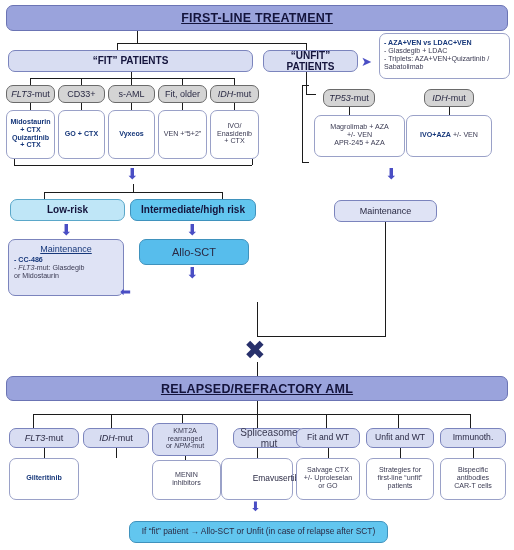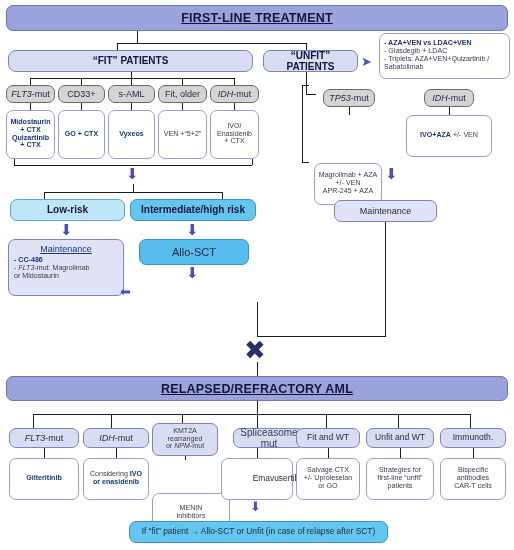--- a/index.html
+++ b/index.html
@@ -69,21 +69,21 @@
 
   <div class="node c-title ttl" style="left:6px;top:5px;width:502px;height:26px;">
     <span>FIRST-LINE TREATMENT</span>
   </div>
 
   <div class="line vline" style="left:137px;top:31px;height:12px;"></div>
   <div class="line hline" style="left:117px;top:43px;width:190px;"></div>
   <div class="line vline" style="left:117px;top:43px;height:9px;"></div>
   <div class="line vline" style="left:306px;top:43px;height:9px;"></div>
 
-  <div class="node c-lav hdr" style="left:8px;top:50px;width:245px;height:22px;border-radius:8px;">
+  <div class="node c-lav hdr" style="left:8px;top:50px;width:245px;height:22px;">
     <span>“FIT” PATIENTS</span>
   </div>
 
   <div class="node c-lav hdr" style="left:263px;top:50px;width:95px;height:22px;">
     <span>“UNFIT” PATIENTS</span>
   </div>
 
   <div class="arrow arr-r" style="left:361px;top:55px;">➤</div>
 
   <div class="node c-white" style="left:379px;top:33px;width:131px;height:46px;padding:3px 4px;justify-content:flex-start;">
@@ -163,21 +163,21 @@
   <div class="node c-grey sm9" style="left:323px;top:89px;width:52px;height:18px;">
     <span><i class="ital">TP53</i><span>-mut</span></span>
   </div>
   <div class="node c-grey sm9" style="left:424px;top:89px;width:50px;height:18px;">
     <span><i class="ital">IDH</i><span>-mut</span></span>
   </div>
 
   <div class="line vline" style="left:349px;top:107px;height:8px;"></div>
   <div class="line vline" style="left:449px;top:107px;height:8px;"></div>
 
-  <div class="node c-white" style="left:314px;top:115px;width:68px;height:42px;margin-top:48px;">
+  <div class="node c-white" style="left:314px;top:115px;width:91px;height:42px;">
     <span class="stack xs">
       <span style="display:block">Magrolimab + AZA</span>
       <span style="display:block">+/- VEN</span>
       <span style="display:block">APR-245 + AZA</span>
     </span>
   </div>
   <div class="node c-white" style="left:406px;top:115px;width:86px;height:42px;">
     <span class="xs">
       <b class="blue">IVO+AZA</b><span> +/- VEN</span>
     </span>
@@ -197,21 +197,21 @@
     <span>Intermediate/high risk</span>
   </div>
 
   <div class="arrow arr-d" style="left:60px;top:222px;">⬇</div>
   <div class="arrow arr-d" style="left:186px;top:222px;">⬇</div>
 
   <div class="node c-lav2" style="left:8px;top:239px;width:116px;height:57px;align-items:flex-start;padding:4px 5px;">
     <span class="stack">
       <span class="sm9 ul" style="display:block;text-align:center;margin-bottom:3px;color:#16377a;">Maintenance</span>
       <span class="xs blue" style="display:block;text-align:left;">- CC-486</span>
-      <span class="xs" style="display:block;text-align:left;">- <i class="ital">FLT3</i><span>-mut: Magrolimab</span></span>
+      <span class="xs" style="display:block;text-align:left;">- <i class="ital">FLT3</i><span>-mut: Glasdegib</span></span>
       <span class="xs" style="display:block;text-align:left;">or Midostaurin</span>
     </span>
   </div>
 
   <div class="node c-mblue2 sm9" style="left:139px;top:239px;width:110px;height:26px;font-size:11px;">
     <span>Allo-SCT</span>
   </div>
   <div class="arrow arr-d" style="left:186px;top:265px;">⬇</div>
   <div class="arrow arr-l" style="left:120px;top:285px;">⬅</div>
 
@@ -269,27 +269,21 @@
   <div class="line vline" style="left:116px;top:448px;height:10px;"></div>
   <div class="line vline" style="left:185px;top:456px;height:4px;"></div>
   <div class="line vline" style="left:257px;top:448px;height:10px;"></div>
   <div class="line vline" style="left:328px;top:448px;height:10px;"></div>
   <div class="line vline" style="left:400px;top:448px;height:10px;"></div>
   <div class="line vline" style="left:473px;top:448px;height:10px;"></div>
 
   <div class="node c-white" style="left:9px;top:458px;width:70px;height:42px;">
     <span class="xs blue">Gilteritinib</span>
   </div>
-  <div class="node c-white" style="left:83px;top:458px;width:66px;height:42px;">
-    <span class="stack xs">
-      <span style="display:block"><span>Considering </span><b class="blue">IVO</b></span>
-      <span class="blue" style="display:block">or enasidenib</span>
-    </span>
-  </div>
-  <div class="node c-white" style="left:152px;top:460px;width:78px;height:40px;margin-top:33px;">
+  <div class="node c-white" style="left:152px;top:460px;width:69px;height:40px;">
     <span class="stack xs">
       <span style="display:block">MENIN</span>
       <span style="display:block">inhibitors</span>
     </span>
   </div>
   <div class="node c-white" style="left:221px;top:458px;width:72px;height:42px;padding-left:40px;">
     <span class="sm">Emavusertib</span>
   </div>
   <div class="node c-white" style="left:296px;top:458px;width:64px;height:42px;">
     <span class="stack xs">

